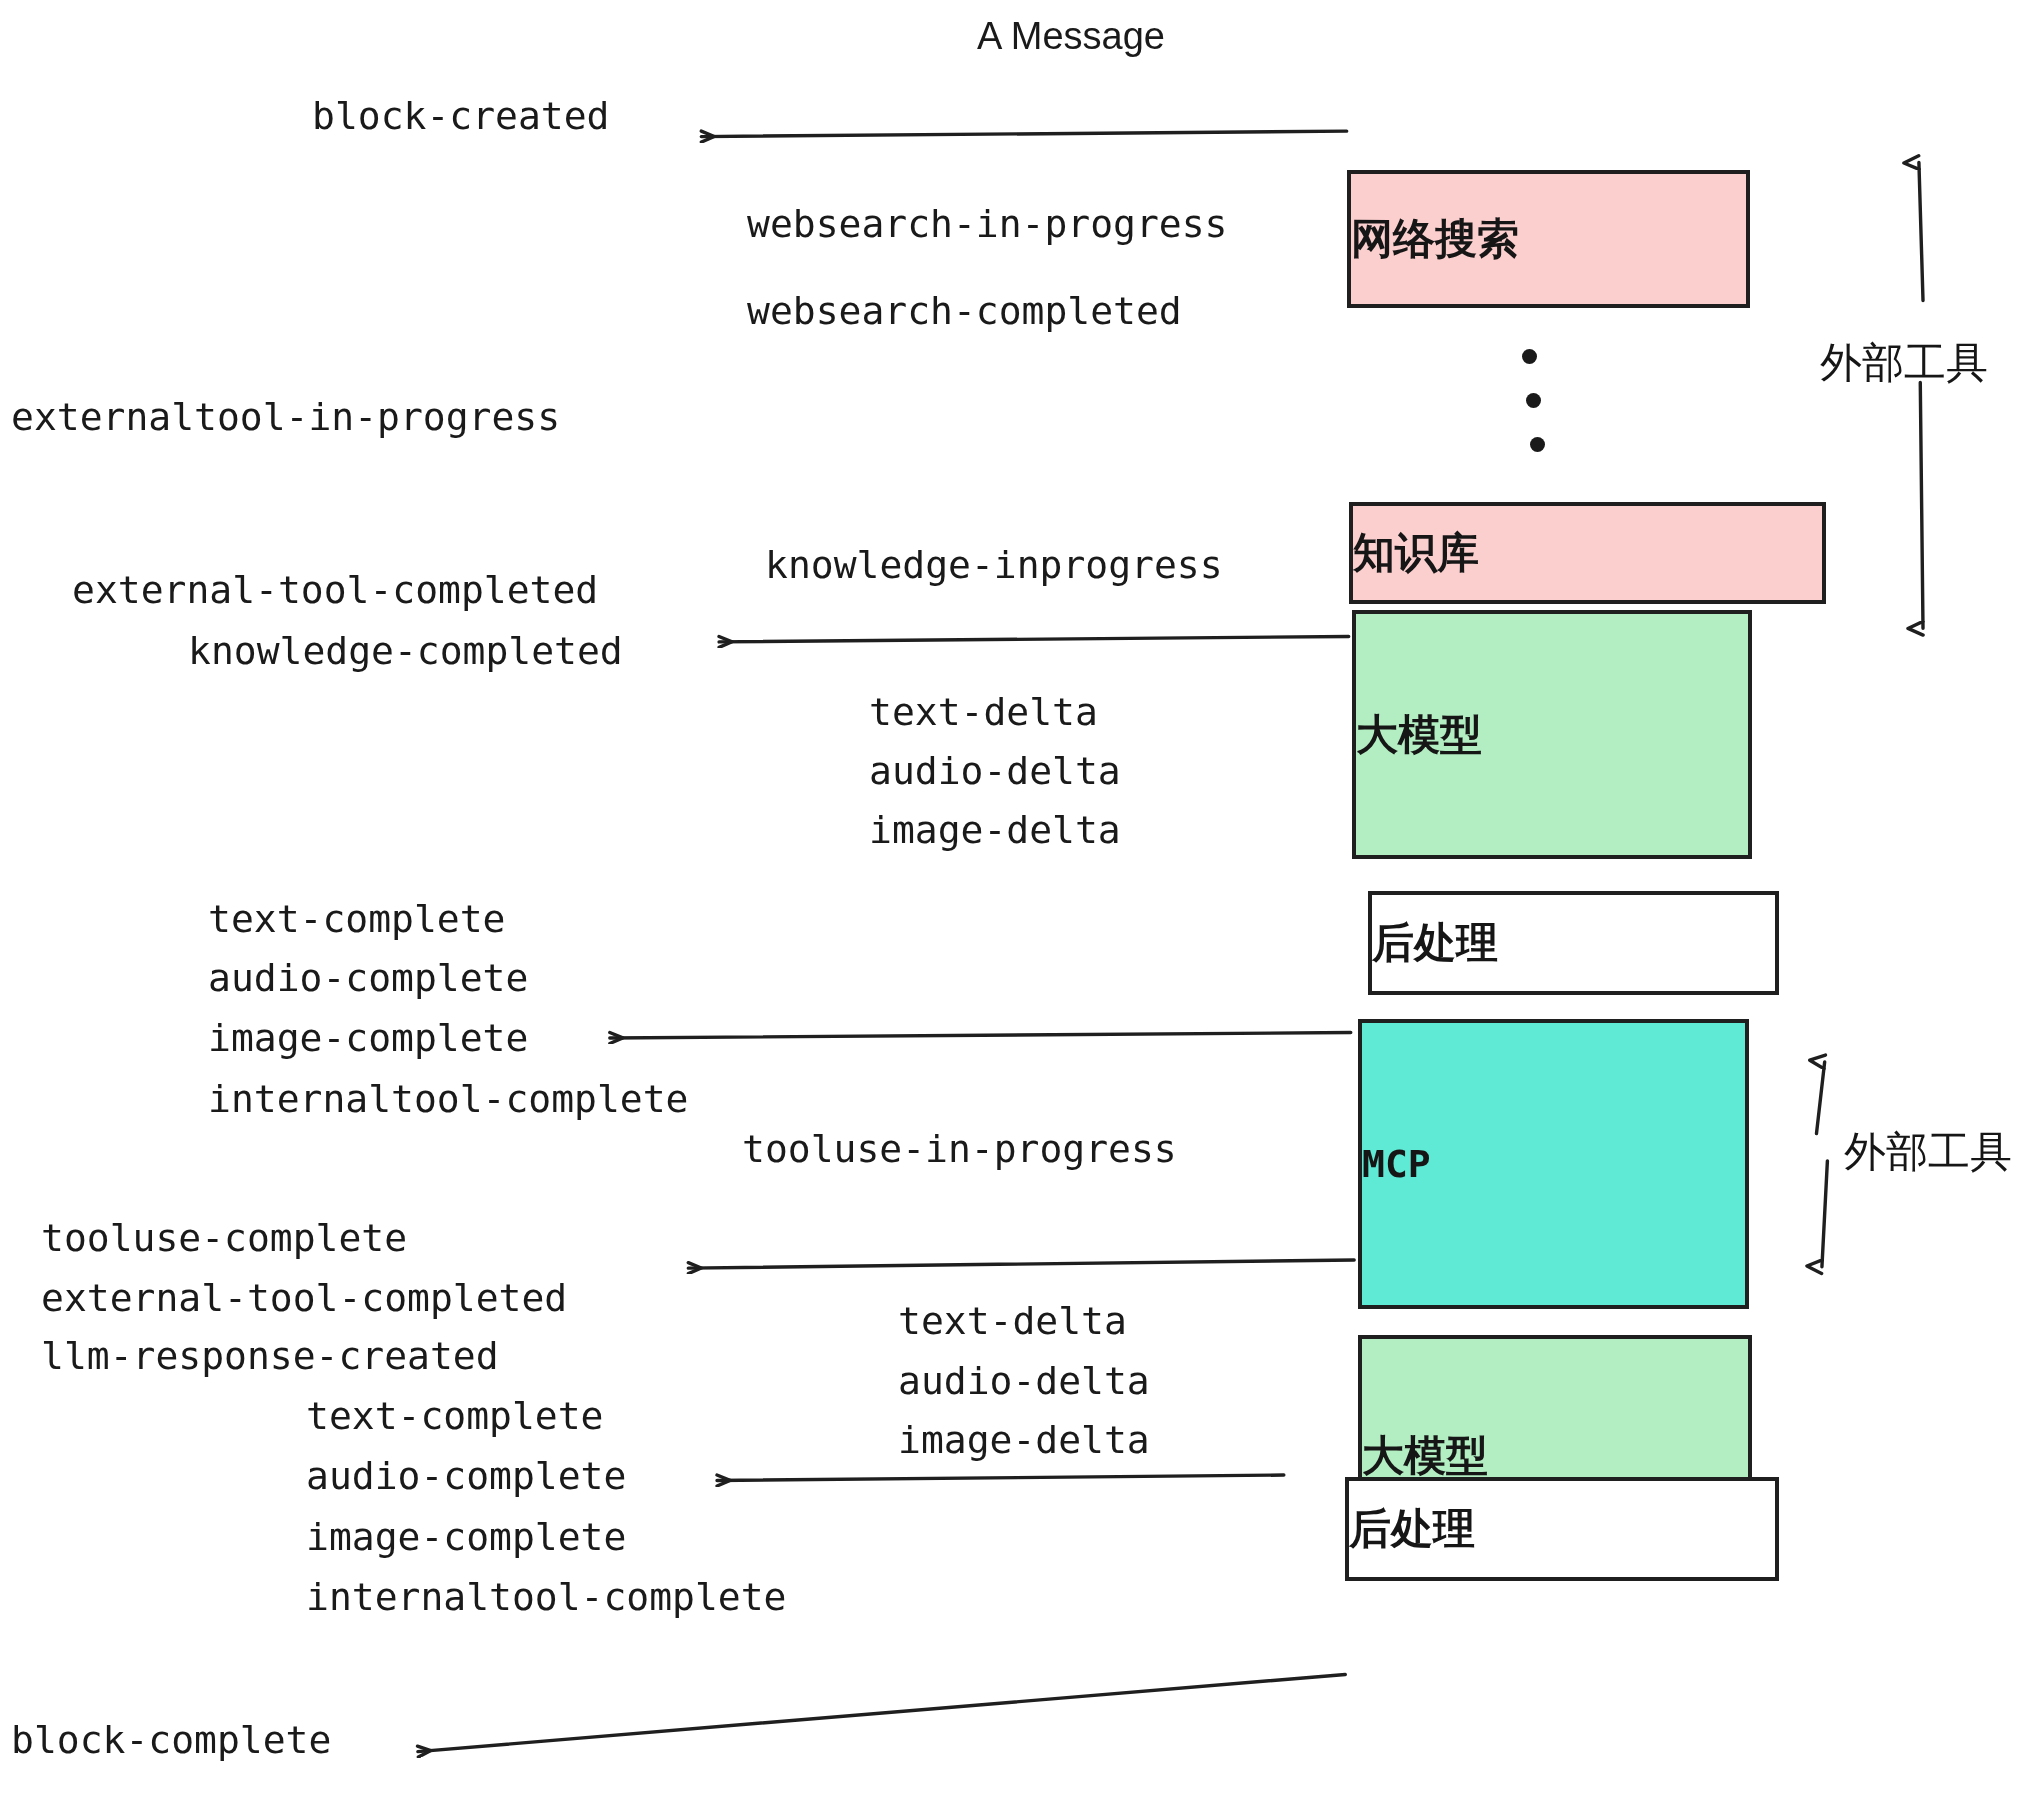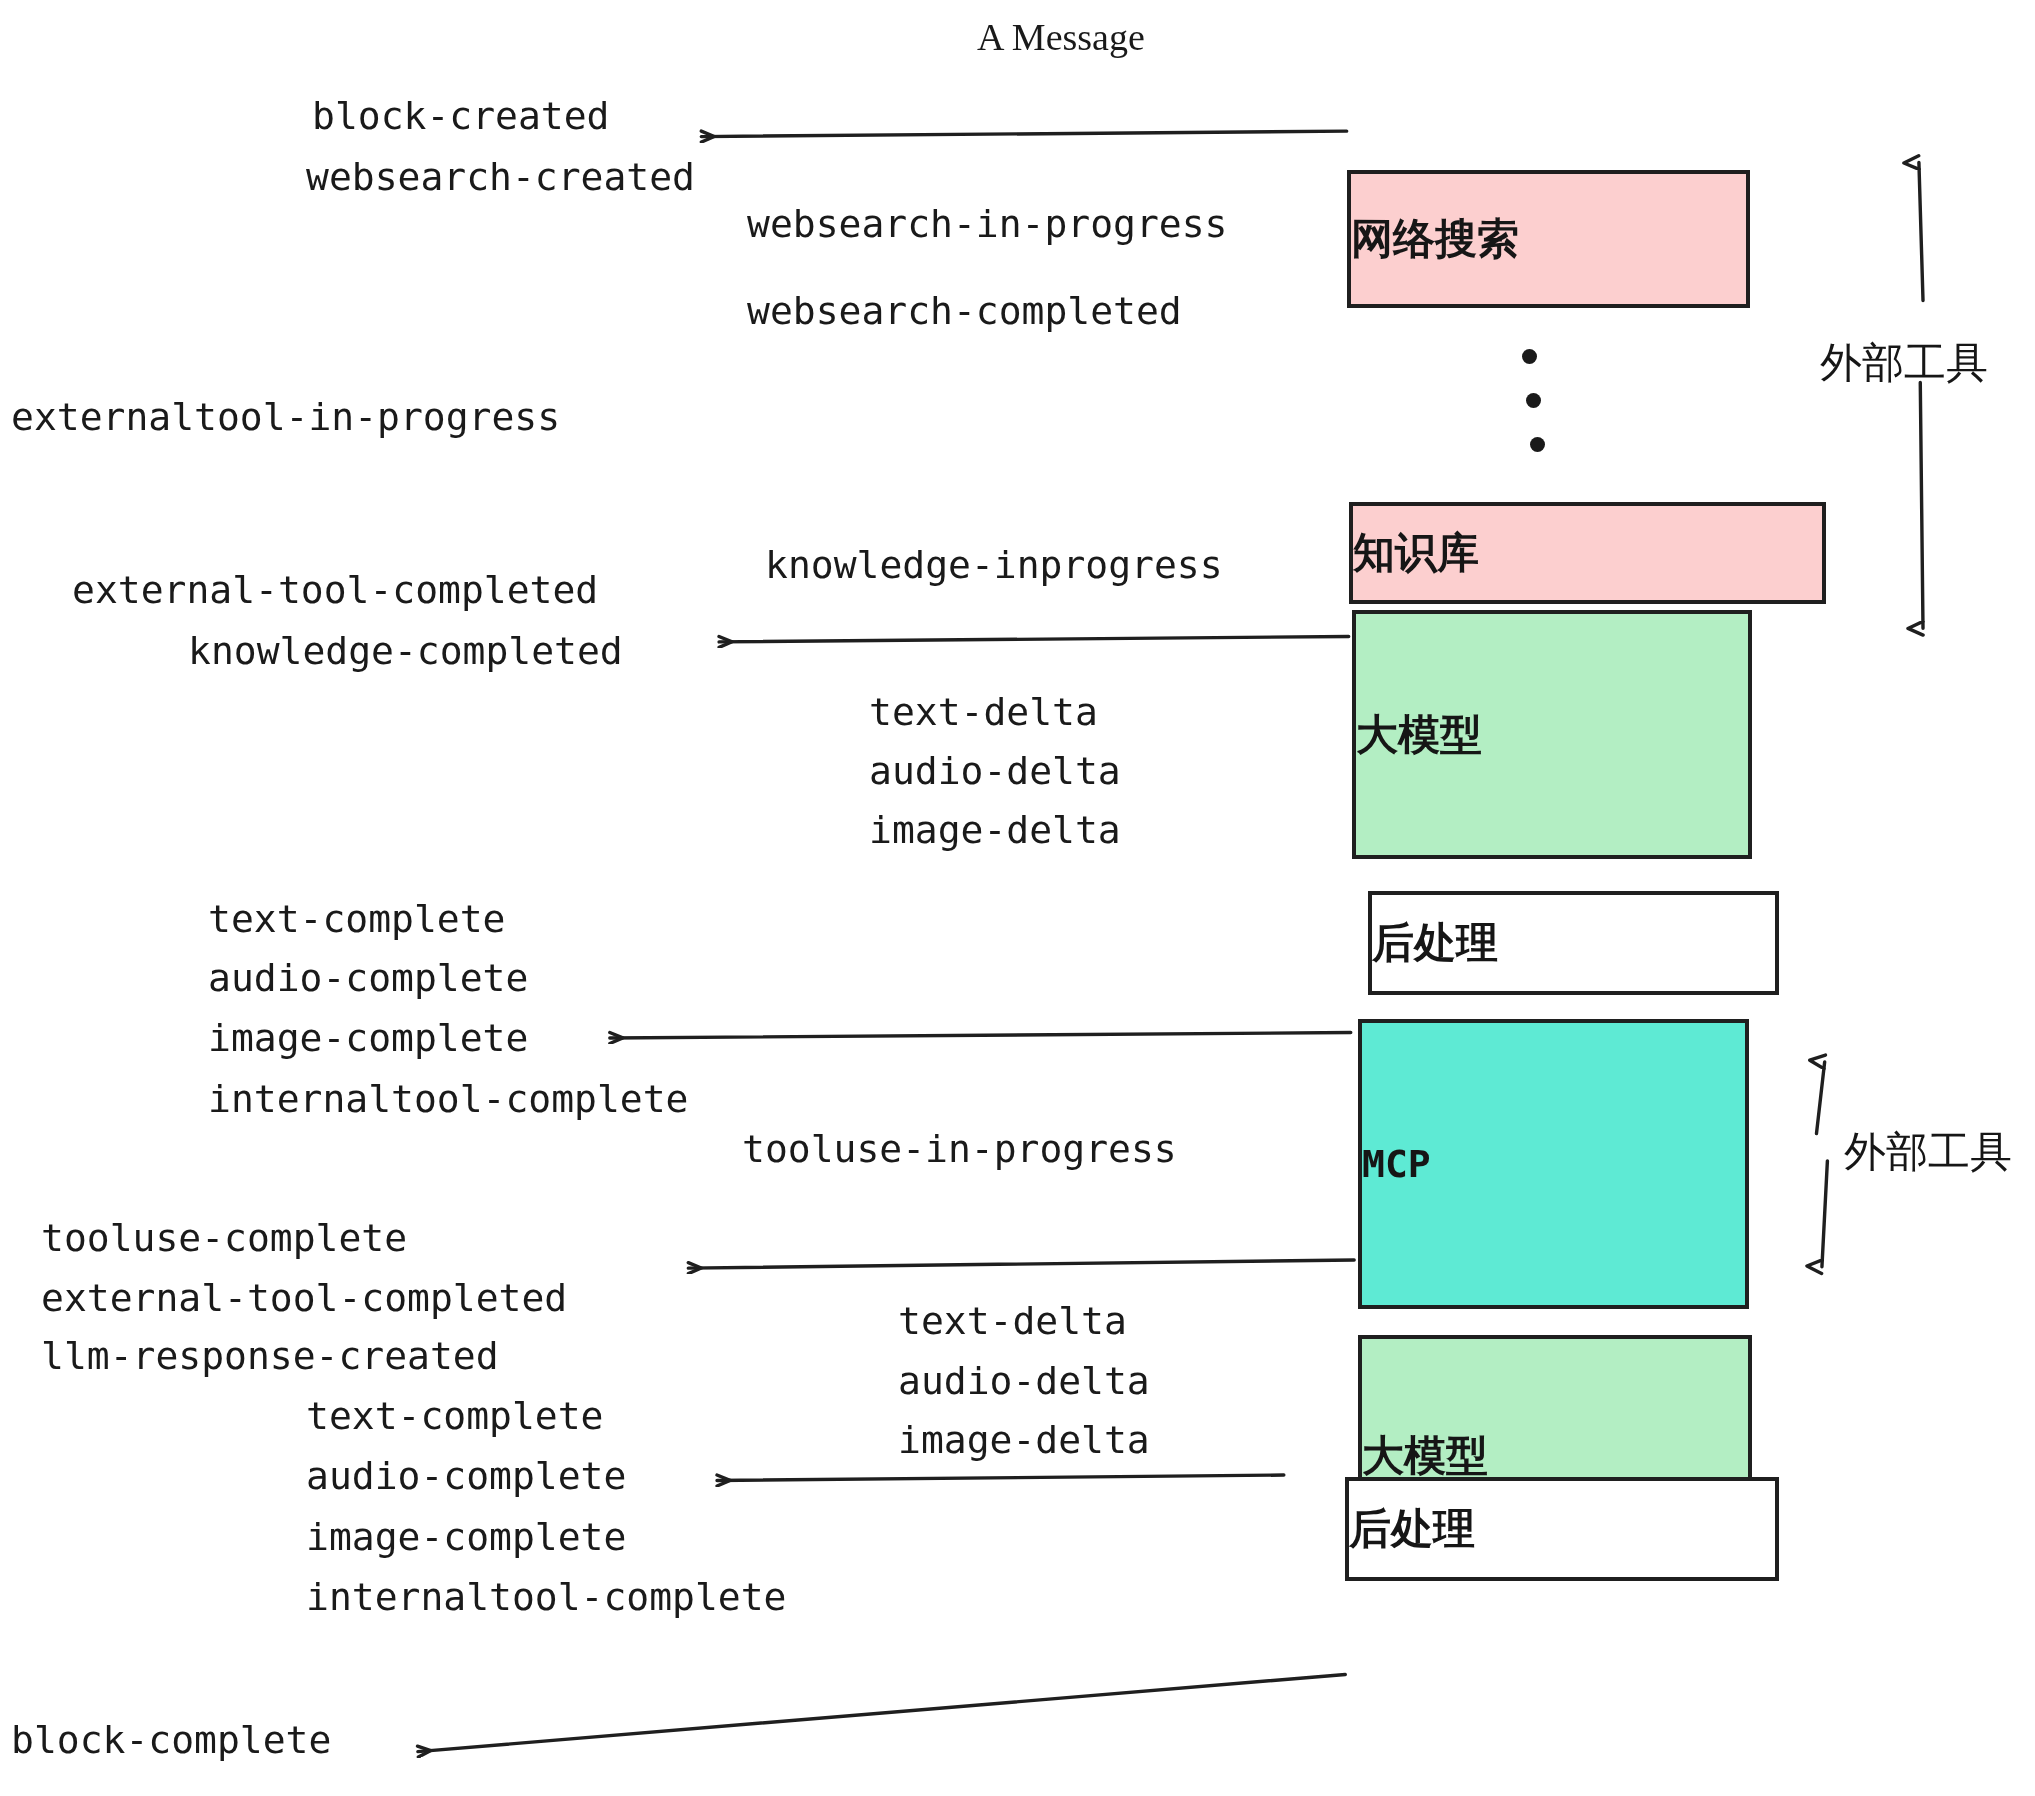--- a/index.html
+++ b/index.html
@@ -28,21 +28,21 @@
     white-space: pre;
     font-family: "DejaVu Sans Mono", "Liberation Mono", monospace;
     font-size: 38px;
     color: #1a1a1a;
     letter-spacing: 0px;
     line-height: 1;
   }
   .title {
     position: absolute;
     white-space: pre;
-    font-family: Liberation Serif, serif;
+    font-family: Liberation Sans, sans-serif;
     font-size: 38px;
     color: #1a1a1a;
   }
   .nodebox {
     position: absolute;
     box-sizing: border-box;
     border: 4.1px solid #1f1f1f;
     display: flex;
     align-items: center;
     justify-content: flex-start;
@@ -144,21 +144,20 @@
   </div>
 
   <div class="dot" style="left:1522px; top:349px;"></div>
   <div class="dot" style="left:1526px; top:393px;"></div>
   <div class="dot" style="left:1530px; top:437px;"></div>
 
   <div class="sidelabel" style="left:1820px; top:335px;">外部工具</div>
   <div class="sidelabel" style="left:1844px; top:1124px;">外部工具</div>
 
   <div class="evt" style="left:306px; top:97px;margin-left:6px;">block-created</div>
-  <div class="evt" style="left:306px; top:158px;">websearch-created</div>
   <div class="evt" style="left:747px; top:205px;">websearch-in-progress</div>
   <div class="evt" style="left:747px; top:292px;">websearch-completed</div>
   <div class="evt" style="left:11px; top:398px;">externaltool-in-progress</div>
   <div class="evt" style="left:765px; top:546px;">knowledge-inprogress</div>
   <div class="evt" style="left:72px; top:571px;">external-tool-completed</div>
   <div class="evt" style="left:188px; top:632px;">knowledge-completed</div>
   <div class="evt" style="left:869px; top:693px;">text-delta</div>
   <div class="evt" style="left:869px; top:752px;">audio-delta</div>
   <div class="evt" style="left:869px; top:811px;">image-delta</div>
   <div class="evt" style="left:208px; top:900px;">text-complete</div>

